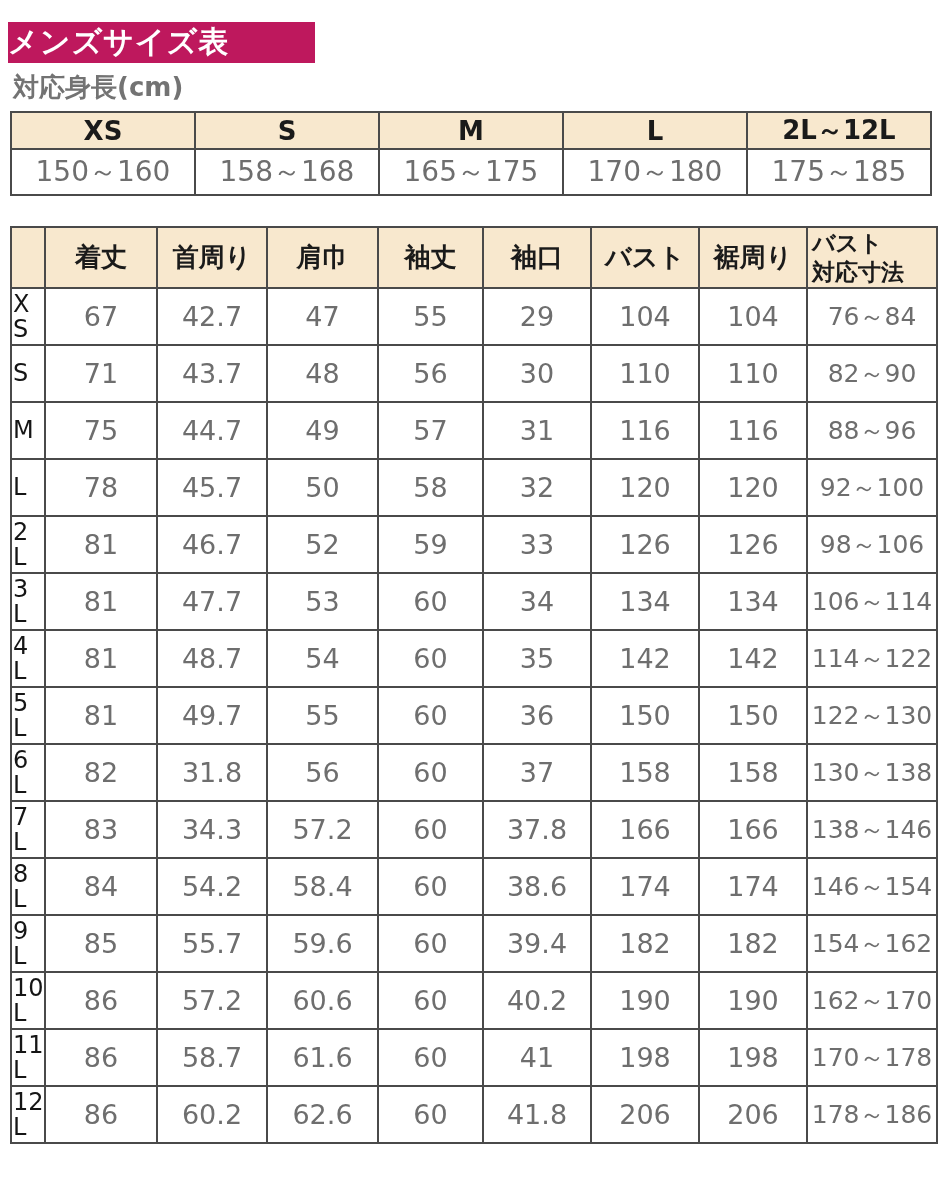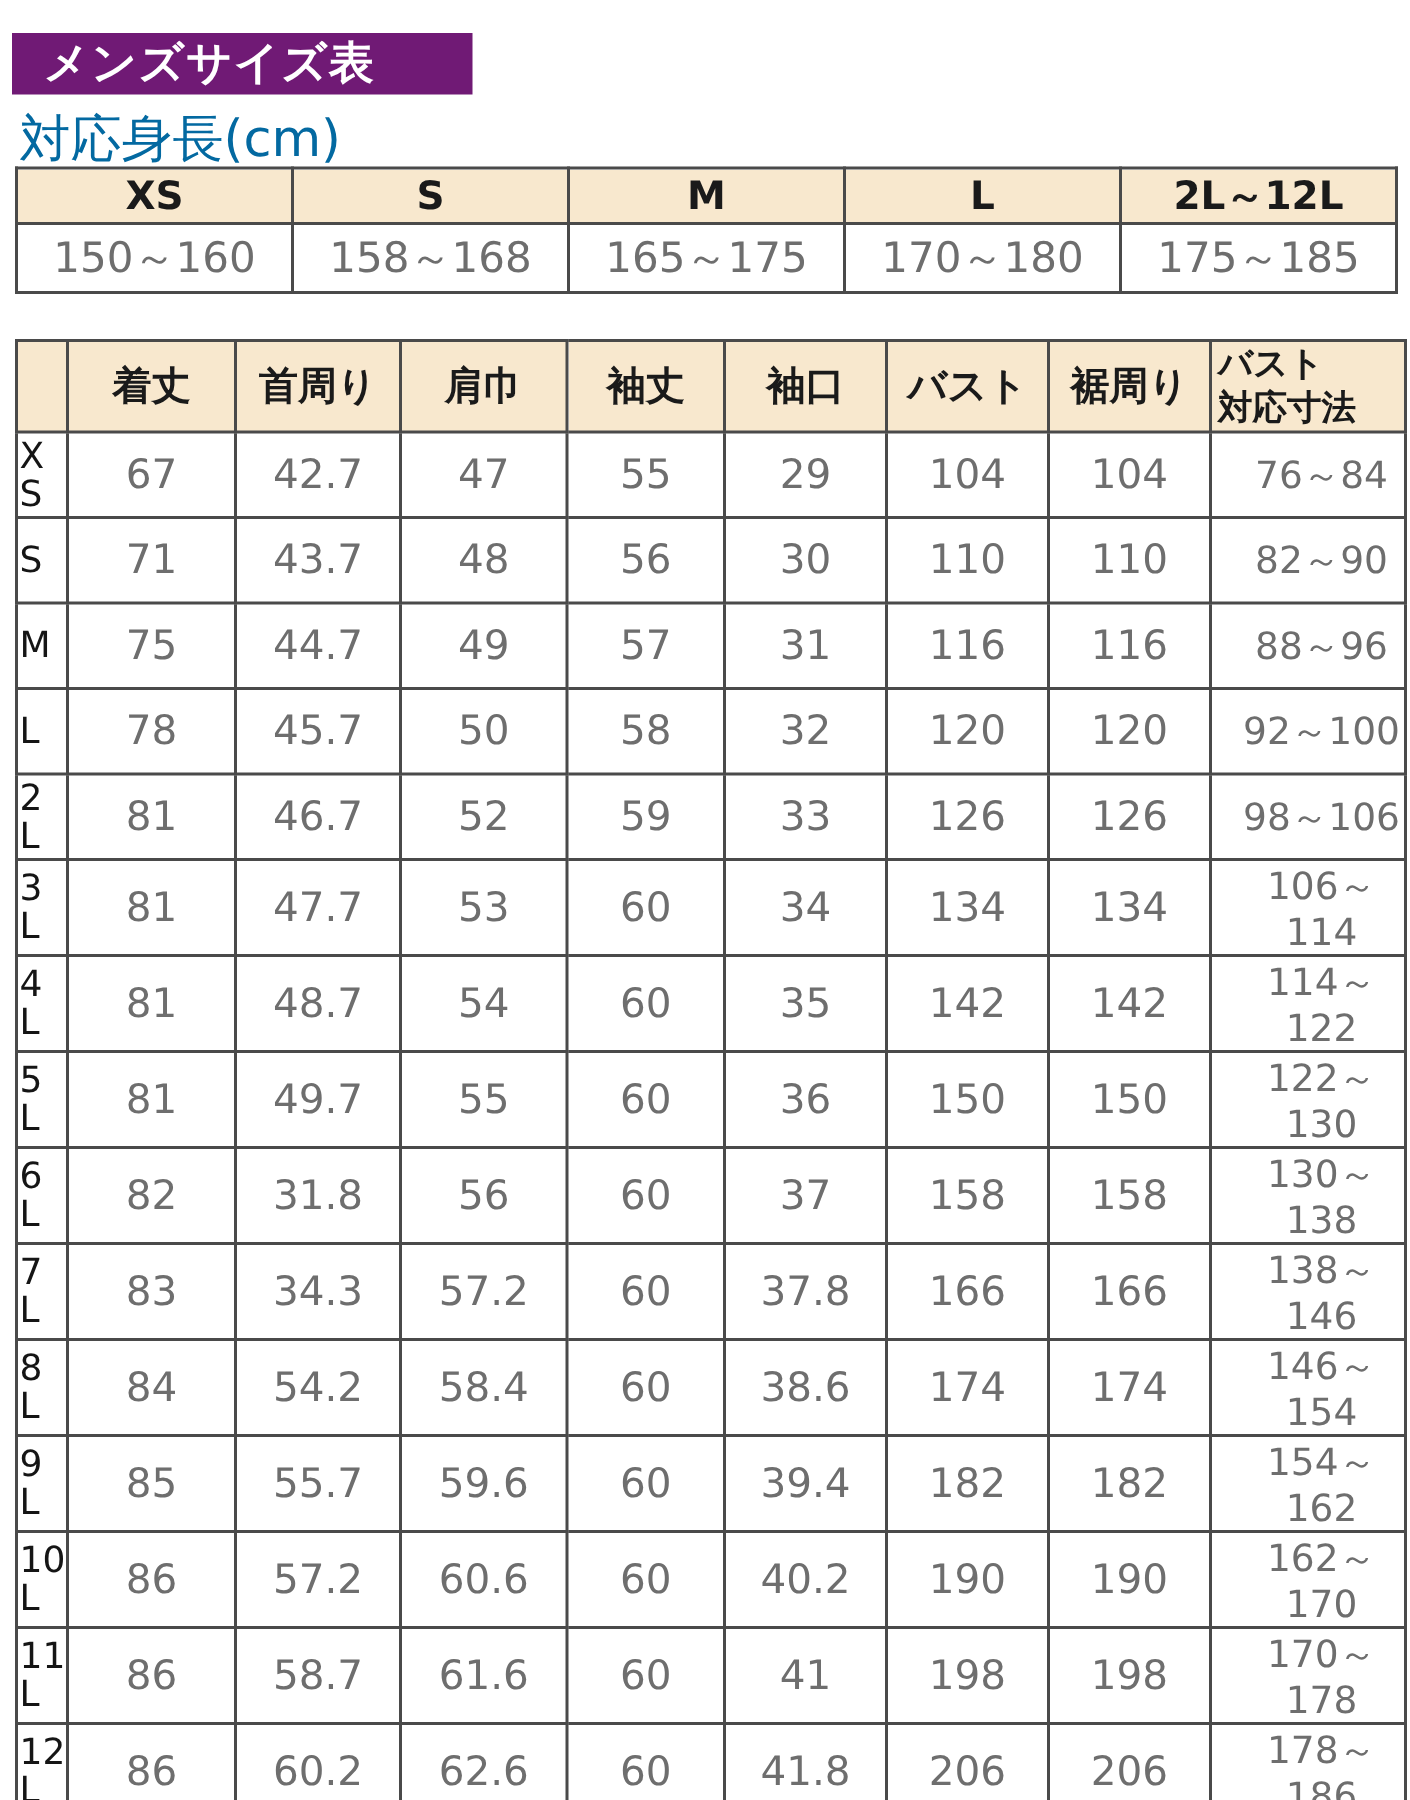--- a/index.html
+++ b/index.html
@@ -2,27 +2,27 @@
 <html><head>
 <meta charset="utf-8">
 <style>
   html,body{margin:0;padding:0;}
   body{
     width:940px;height:1200px;background:#ffffff;position:relative;
     font-family:"DejaVu Sans","Liberation Sans",sans-serif;
   }
   .title-bar{
     position:absolute;left:8px;top:22px;width:307px;height:41px;
-    background:#701a75;color:#ffffff;box-sizing:border-box;
-    display:flex;align-items:center;padding-left:21px;
+    background:#be185d;color:#ffffff;box-sizing:border-box;
+    display:flex;align-items:center;
     font-size:30px;font-weight:bold;letter-spacing:1px;
   }
   .subtitle{
     position:absolute;left:13px;top:70px;
-    font-size:34px;font-weight:normal;color:#0369a1;
+    font-size:26px;font-weight:bold;color:#737373;
   }
   table{border-collapse:collapse;position:absolute;table-layout:fixed;background:#ffffff;}
   th,td{border:2px solid #4a4a4a;text-align:center;padding:0;overflow:hidden;}
 
   
   .height-table{left:10px;top:111px;width:920px;}
   .height-table col{width:184px;}
   .height-table thead tr{height:33px;}
   .height-table th{background:#f8e8ce;color:#1a1a1a;font-size:26px;font-weight:700;}
   .height-table tbody tr{height:46px;}
@@ -35,21 +35,21 @@
   .size-table thead th.bust-header{
     font-size:23px;text-align:left;padding-left:4px;
     line-height:1.25;white-space:pre-line;
   }
   .size-table tbody tr{height:57px;}
   .size-cell{
     background:#ffffff;color:#151515;font-size:24px;font-weight:normal;
     text-align:left;padding-left:1px;line-height:25px;white-space:pre-line;
   }
   .val-cell{color:#6e6e6e;font-size:27px;font-weight:normal;}
-  .size-table td:nth-child(9){font-size:25px;padding-left:18px;}
+  .size-table td:nth-child(9){font-size:25px;}
 </style>
 </head>
 <body>
 
 <div class="title-bar">
   <span>メンズサイズ表</span>
 </div>
 
 <div class="subtitle">対応身長(cm)</div>
 

